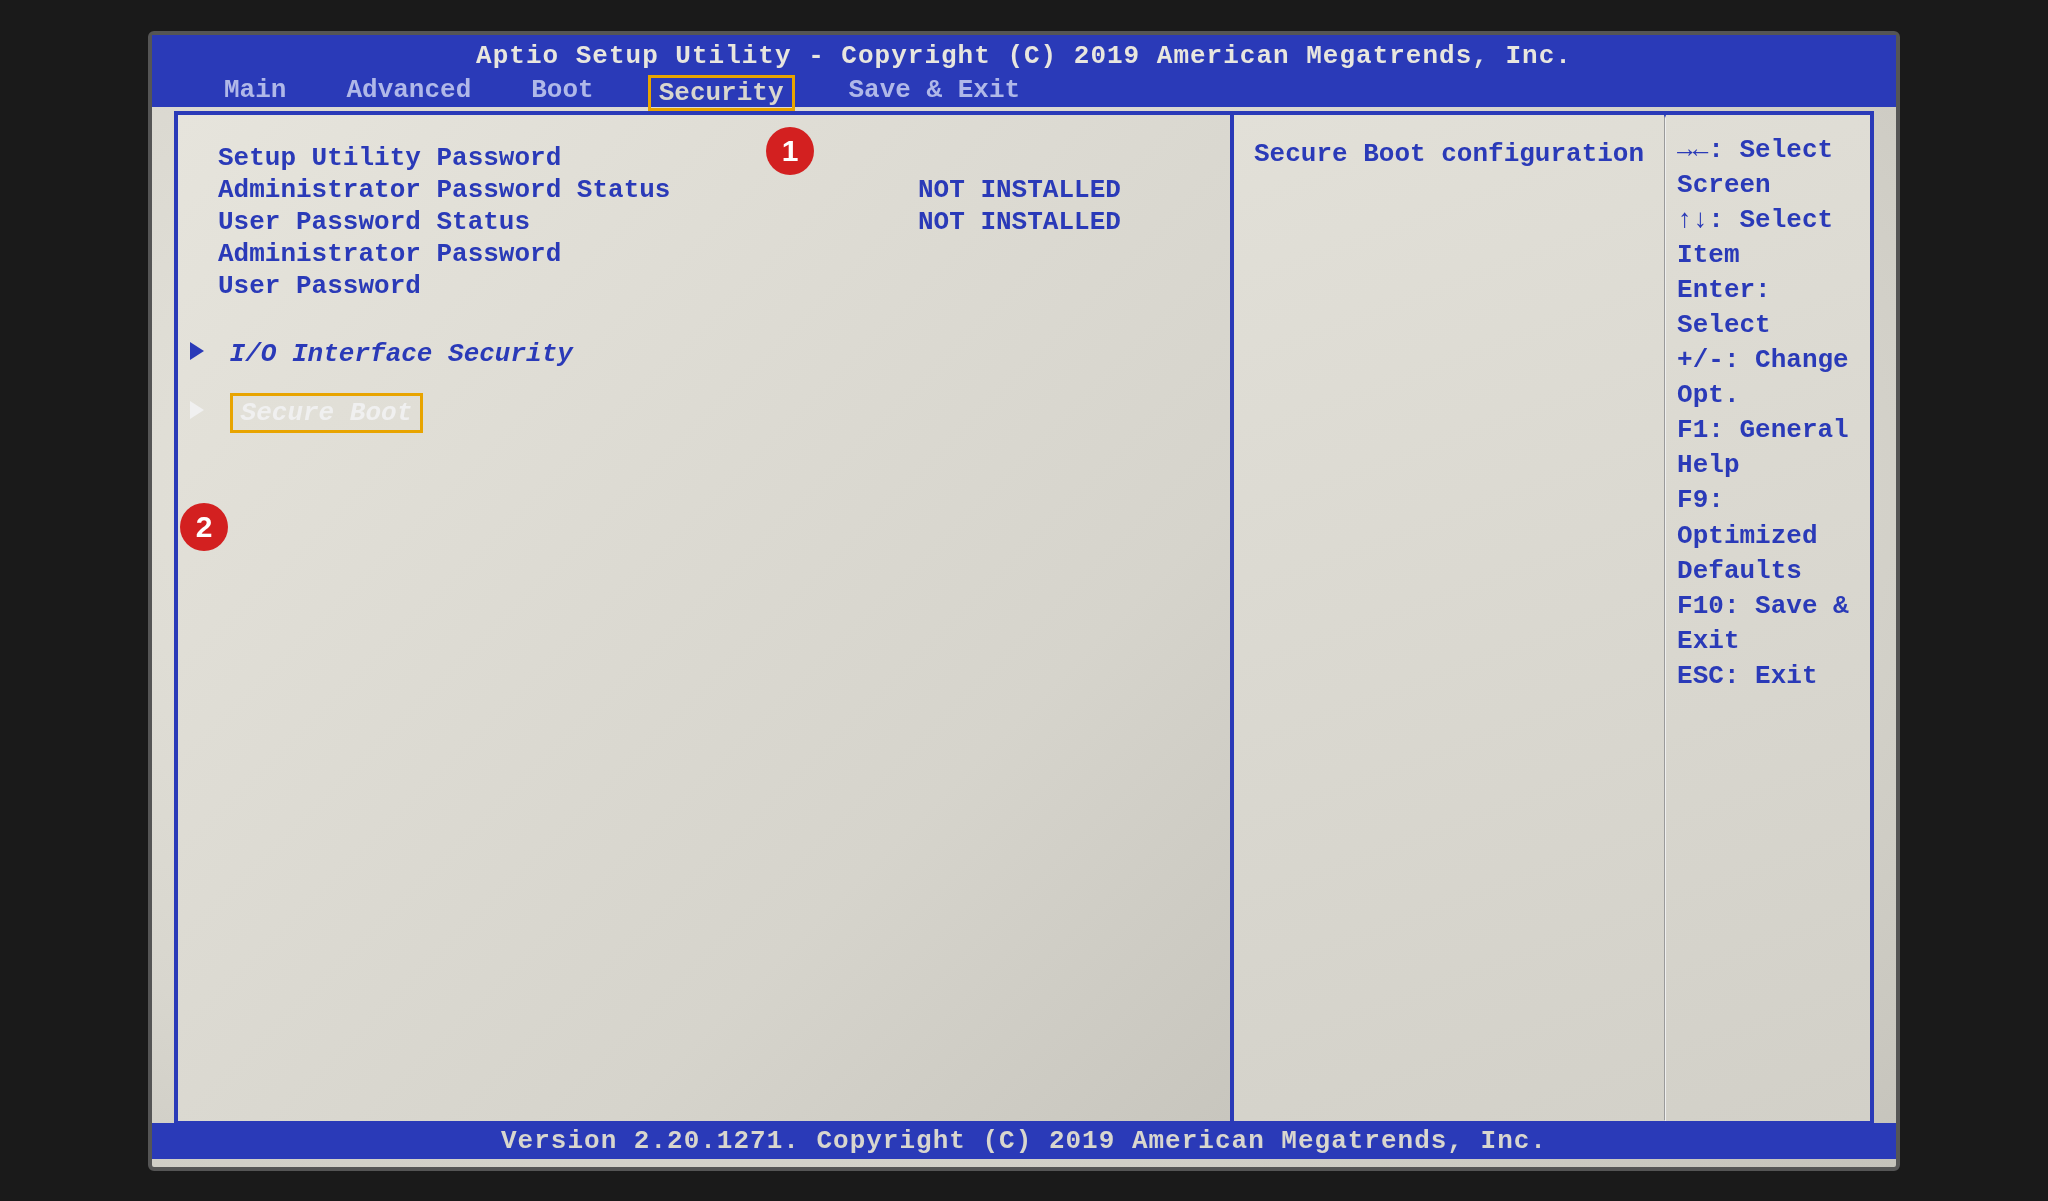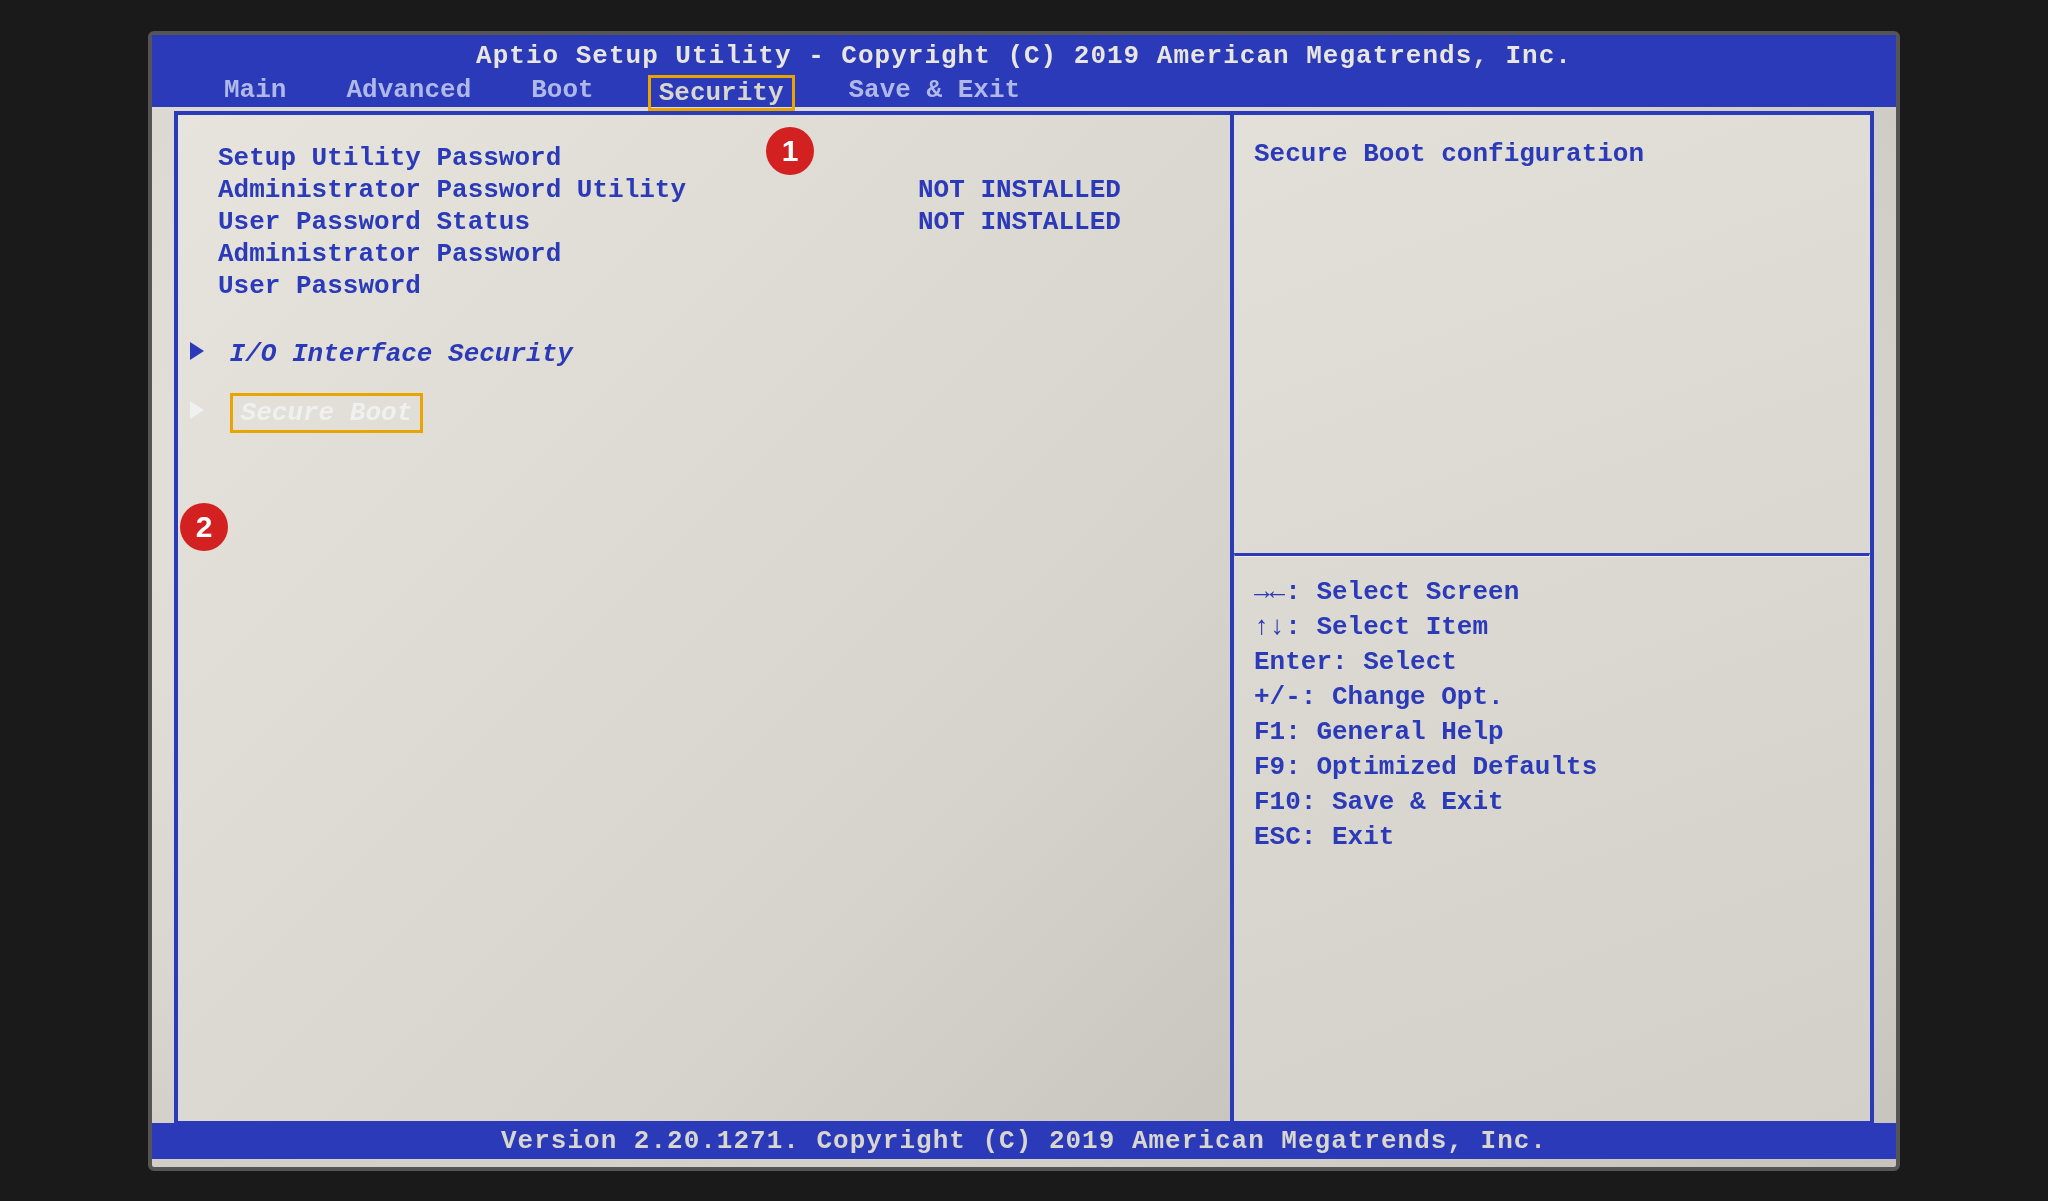--- a/index.html
+++ b/index.html
@@ -60,35 +60,35 @@
   .main-panel {
     flex: 1;
     padding: 28px 24px 24px 40px;
     background: linear-gradient(135deg, #e6e4dc 0%, #d6d4cc 70%, #c8c6be 100%);
     position: relative;
   }
   .side-panel {
     width: 640px;
     border-left: 4px solid #2a3ab8;
     display: flex;
-    flex-direction: column;
+    flex-direction: row;
     background: linear-gradient(160deg, #e2e0d8 0%, #d2d0c8 100%);
   }
   .side-top {
     flex: 0 0 auto;
     padding: 24px 20px 24px 20px;
     color: #2a3ab8;
     height: 438px;
   }
   .side-divider {
     border-top: 3px solid #2a3ab8;
     margin: 0;
   }
   .side-bottom {
-    padding: 18px 20px 20px 20px;
+    padding: 18px 20px 20px 11px;
     color: #2a3ab8;
     line-height: 1.35;
   }
   .row { display: flex; margin-bottom: 2px; }
   .lbl { min-width: 700px; color: #2a3ab8; }
   .val { color: #2a3ab8; }
   .arrow {
     display: inline-block;
     width: 0; height: 0;
     border-top: 9px solid transparent;
@@ -152,21 +152,21 @@
   </div>
 
   <div class="frame">
     <div class="main-panel">
 
       <div class="row">
         <span class="lbl">Setup Utility Password</span>
       </div>
 
       <div class="row">
-        <span class="lbl">Administrator Password Utility</span>
+        <span class="lbl">Administrator Password Status</span>
         <span class="val">NOT INSTALLED</span>
       </div>
 
       <div class="row">
         <span class="lbl">User Password Status</span>
         <span class="val">NOT INSTALLED</span>
       </div>
 
       <div class="row">
         <span class="lbl">Administrator Password</span>

